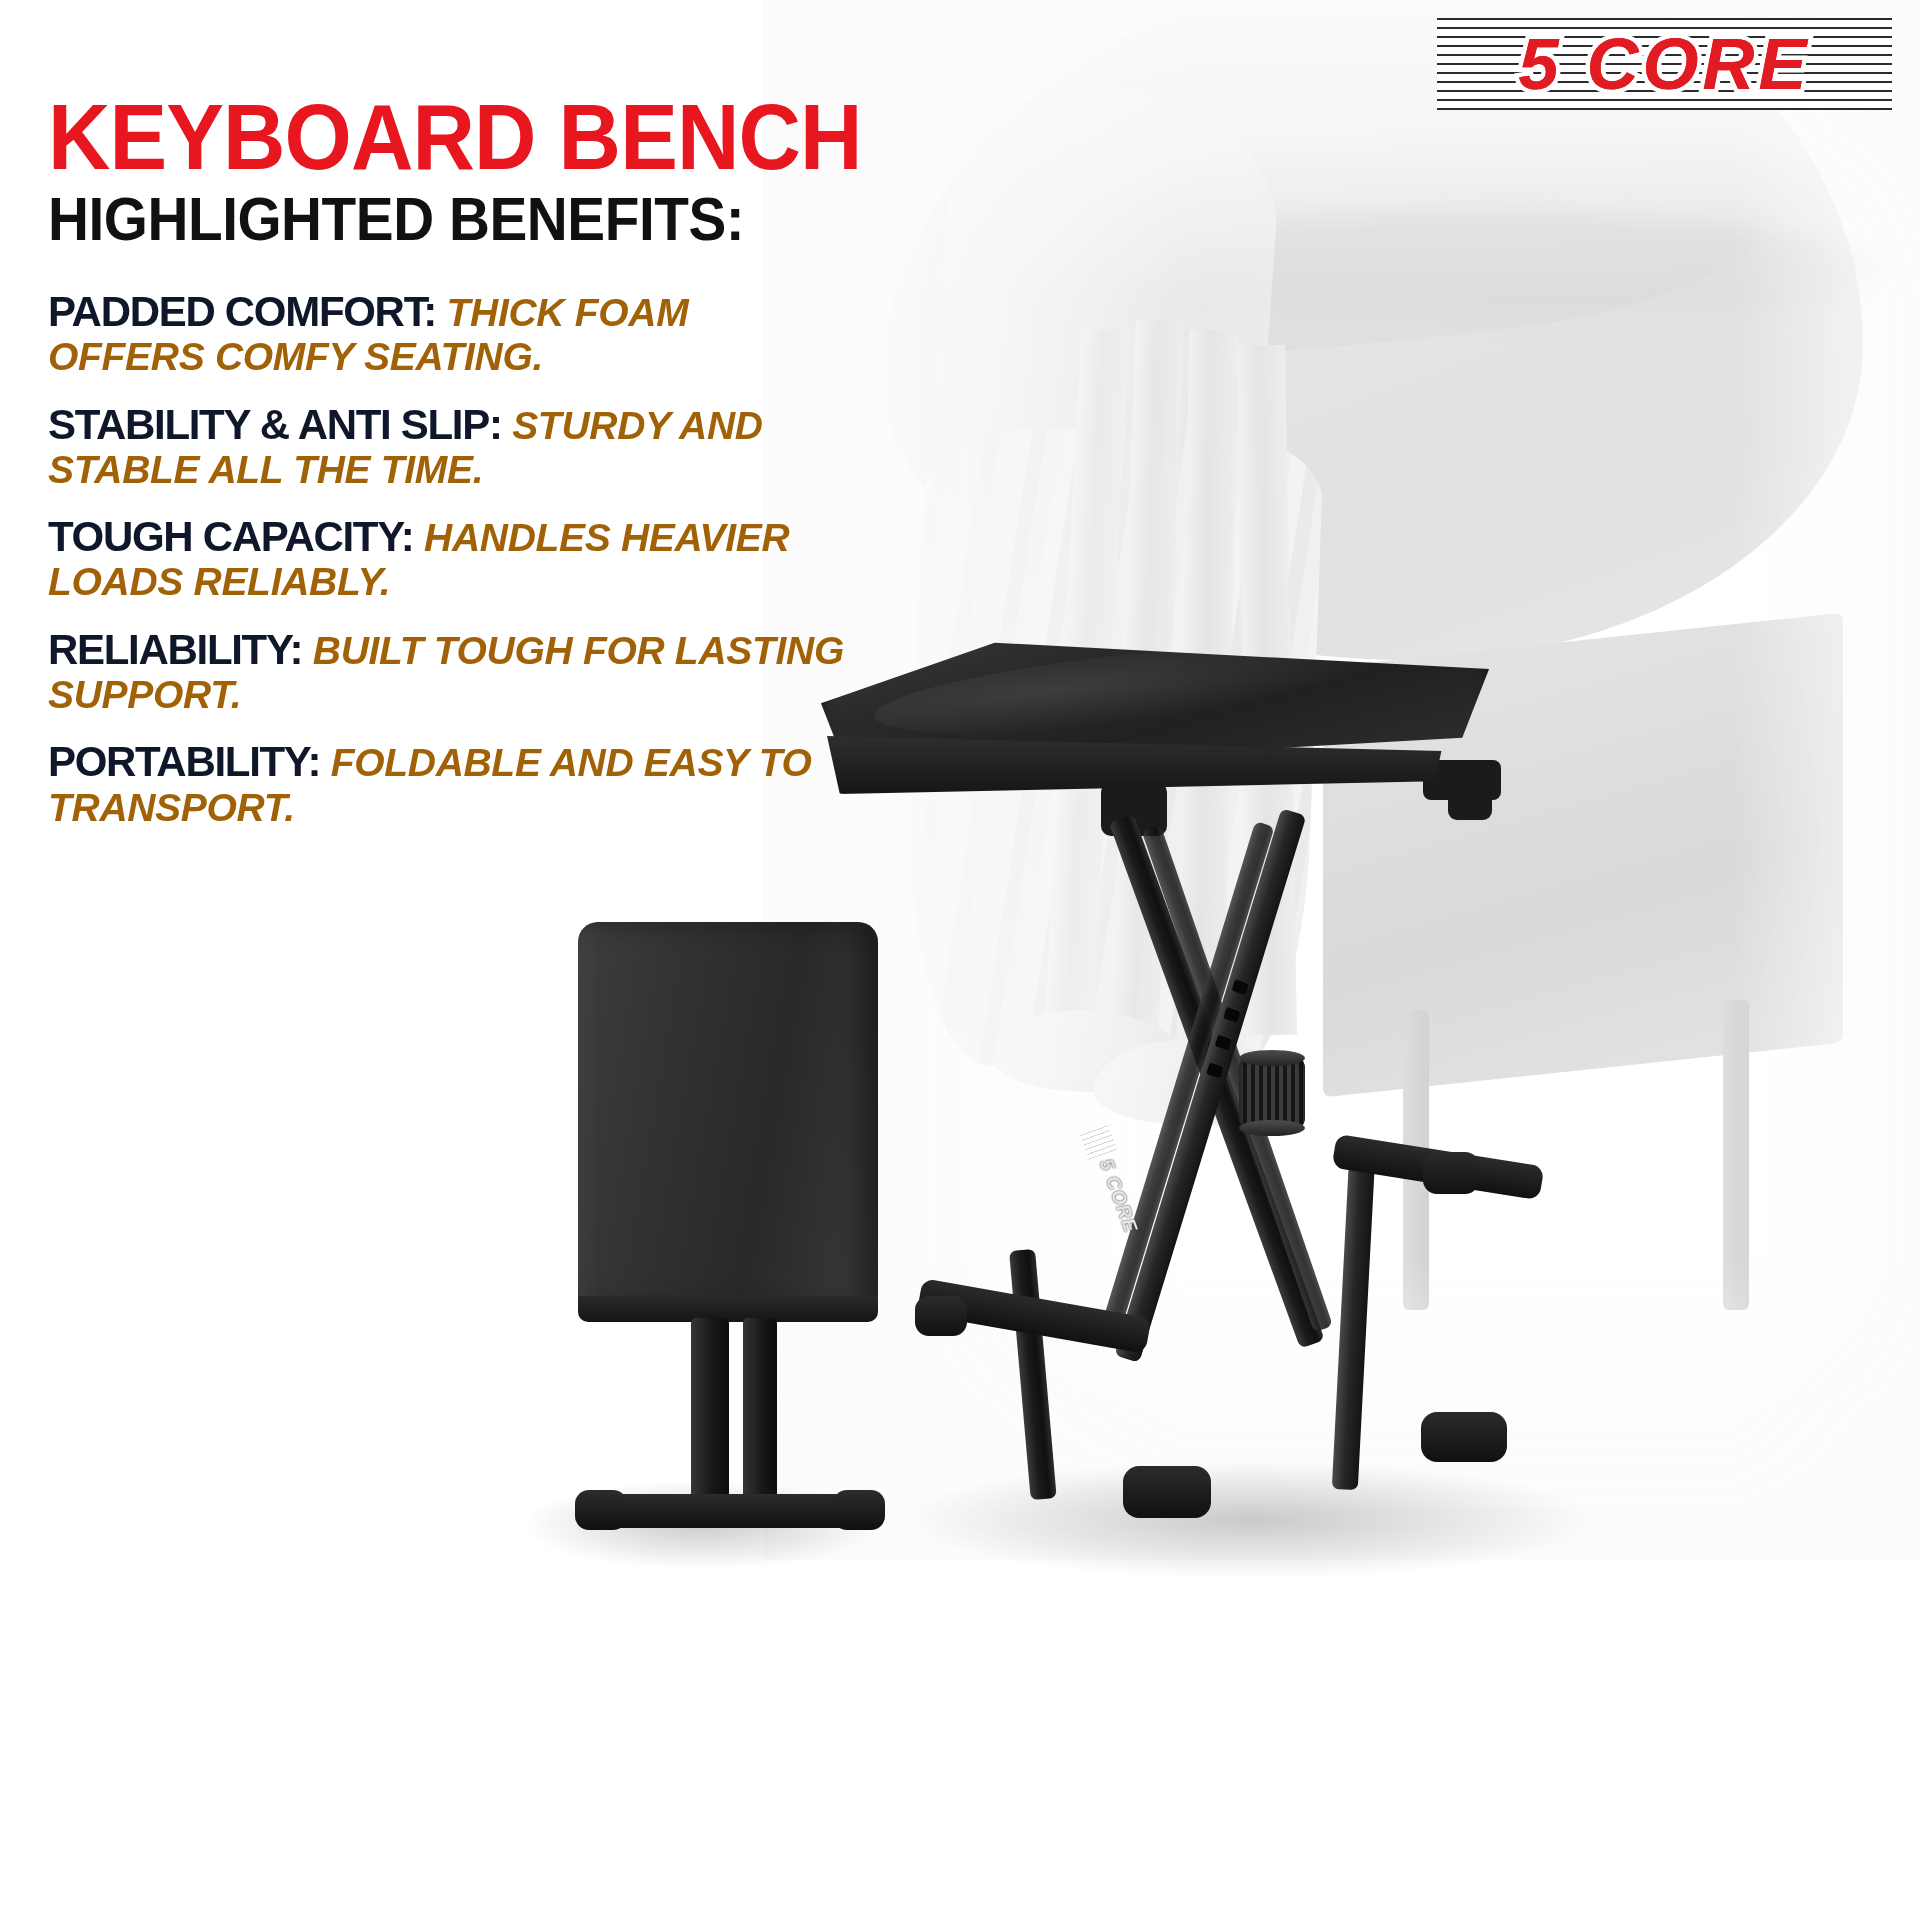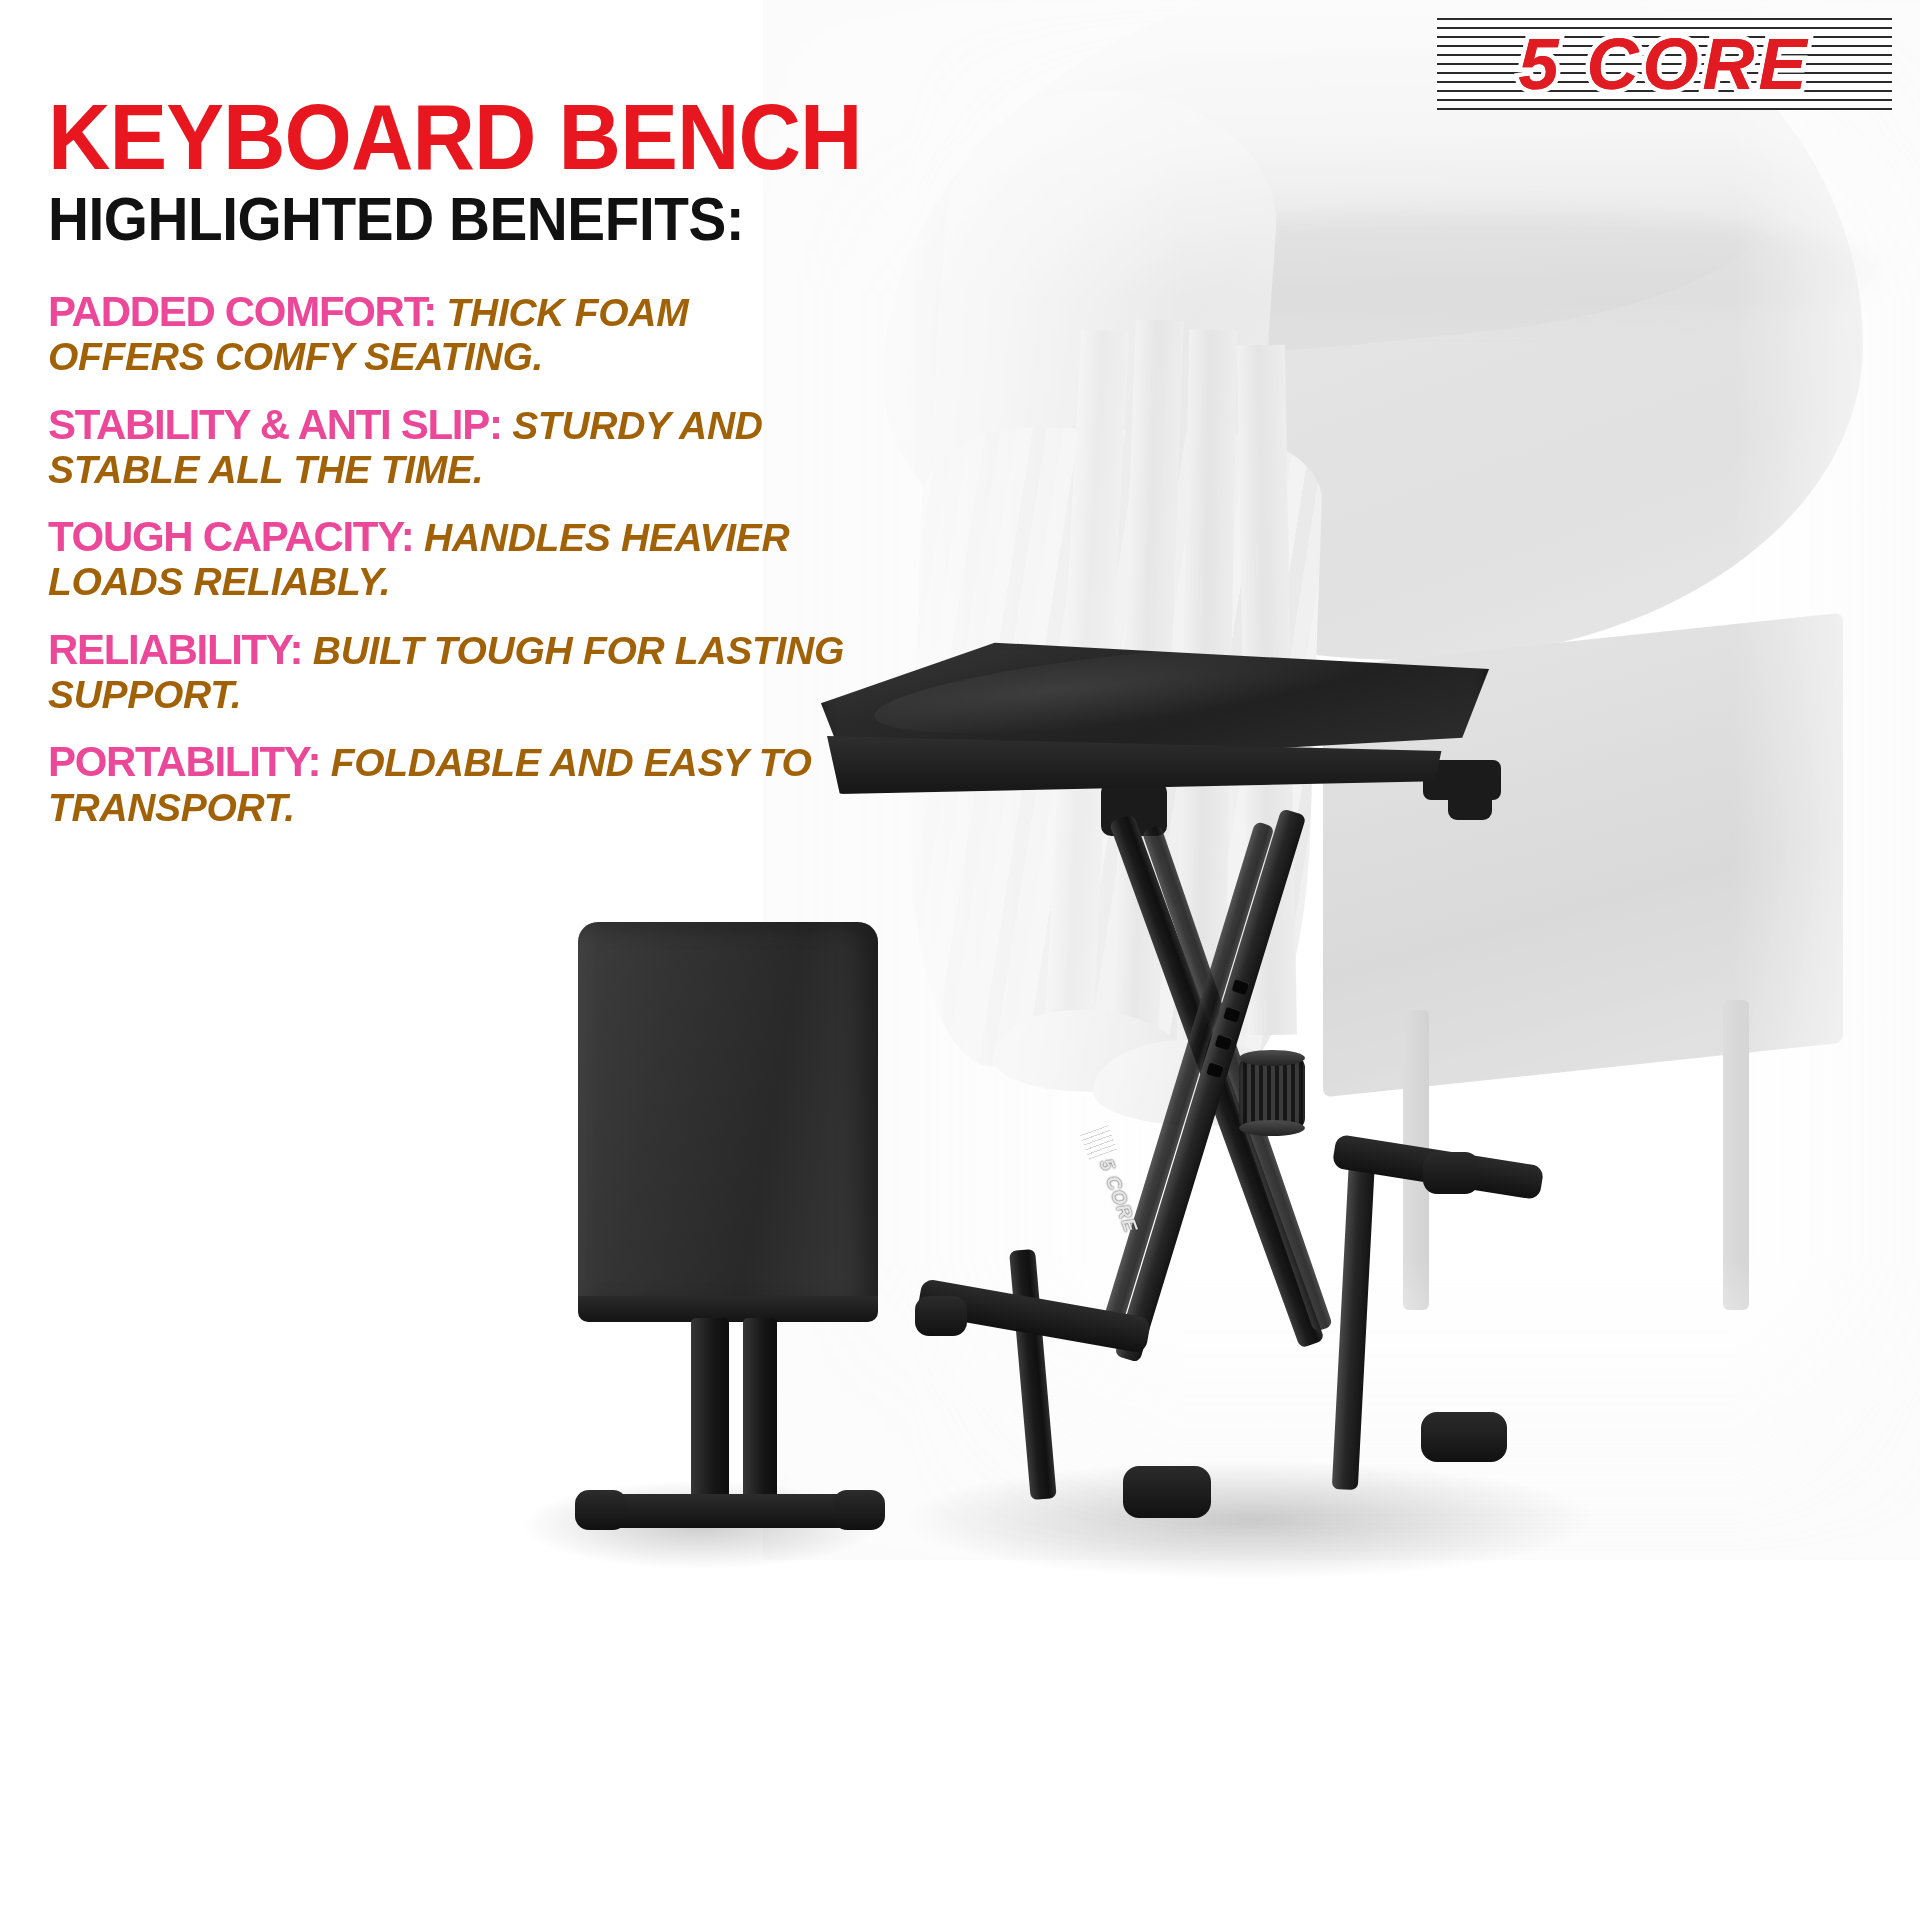--- a/index.html
+++ b/index.html
@@ -68,21 +68,21 @@
           font-family:"Liberation Sans", sans-serif;}
   .h-sub{margin-top:6px;font-size:61px;line-height:1;font-weight:bold;color:#111111;
          letter-spacing:-.5px;transform:scaleX(.93);transform-origin:left center;
          font-family:"Liberation Sans", sans-serif;}
 
   
   .benefits{position:absolute;left:48px;top:288px;width:800px;z-index:25;}
   .b-item{margin-bottom:21px;}
   .b-item p{margin:0;font-size:39px;line-height:1.13;font-style:italic;color:#111111;
             font-weight:bold;letter-spacing:-.3px;}
-  .b-label{color:#ec4899;font-style:normal;font-weight:bold;letter-spacing:-1.3px;
+  .b-label{color:#0f172a;font-style:normal;font-weight:bold;letter-spacing:-1.3px;
            display:inline;transform-origin:left;font-size:42px;}
   .b-desc{font-style:italic;font-weight:bold;color:#a16207;}
 
   
   .prod{position:absolute;z-index:20;}
   .seat{position:absolute;left:778px;top:640px;width:668px;height:170px;z-index:22;}
   .seat-top{position:absolute;left:0;top:0;width:668px;height:132px;
      background:linear-gradient(165deg,#3a3a3a 0%,#2a2a2a 28%,#212121 58%,#303030 100%);
      border-radius:18px 22px 14px 16px;
      clip-path:polygon(26% 2%, 100% 22%, 96% 74%, 4% 100%, 0 48%);

